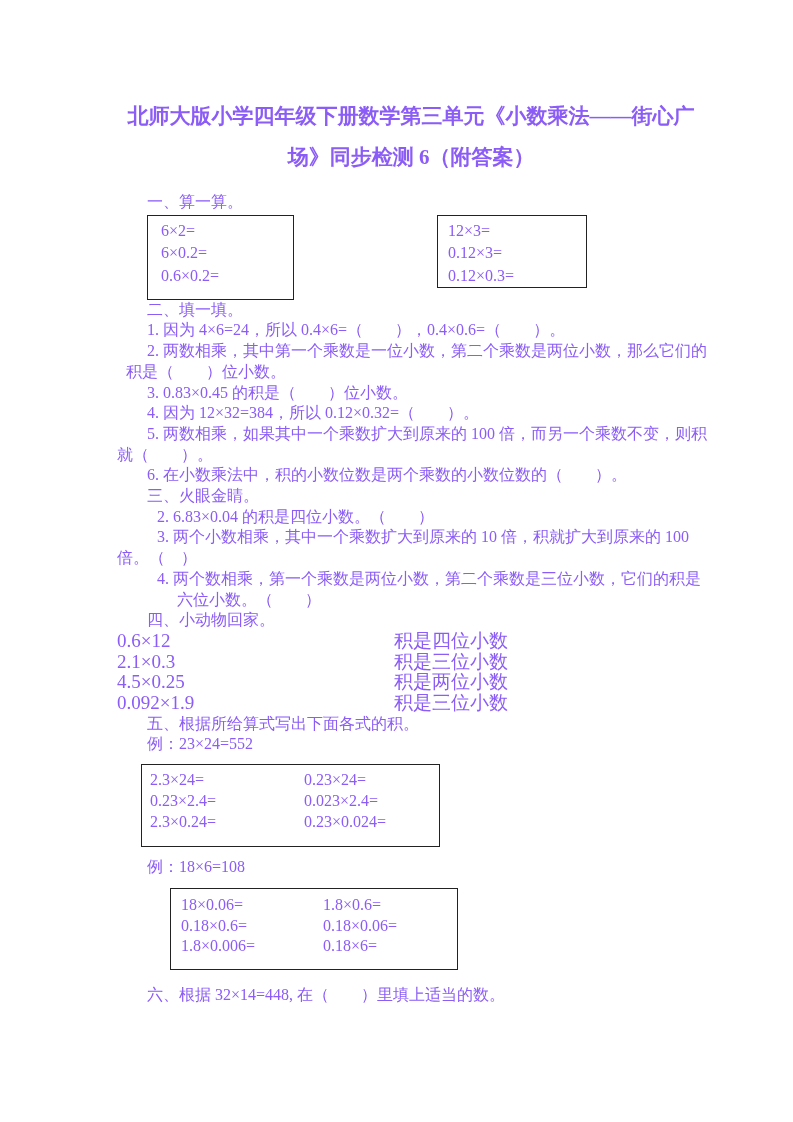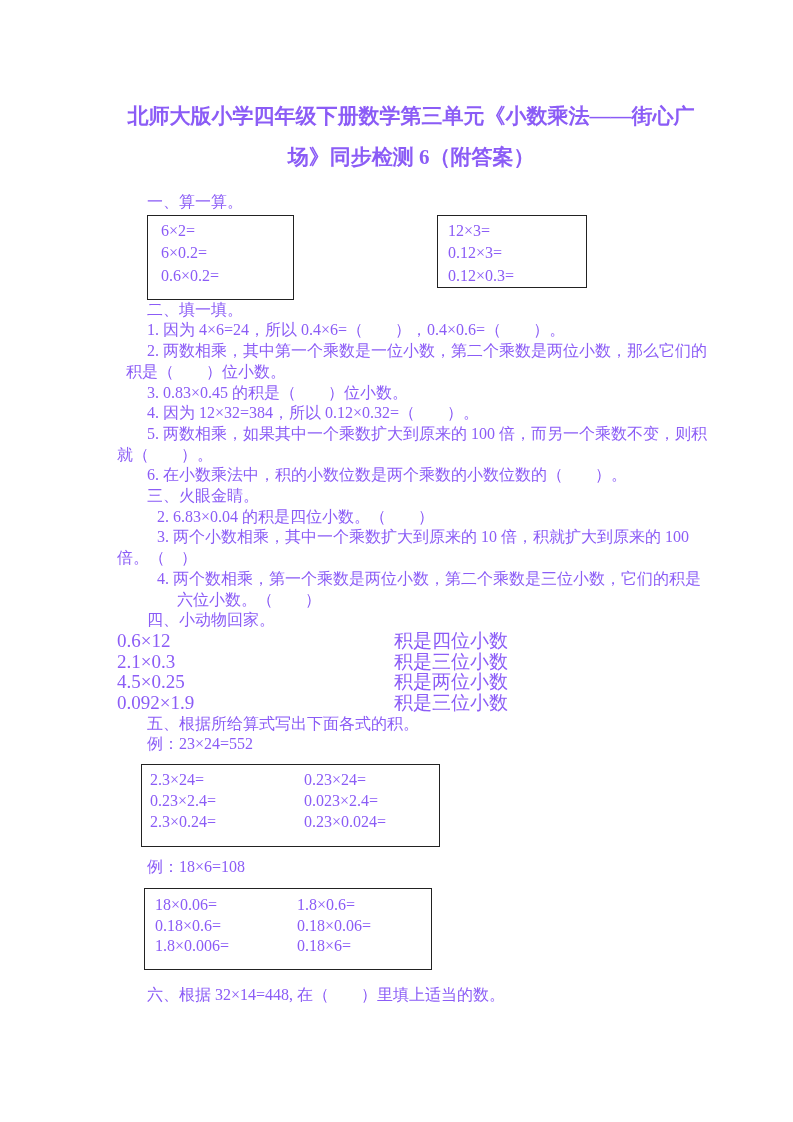--- a/index.html
+++ b/index.html
@@ -69,21 +69,21 @@
     font-size:16px;
   }
   .prodbox .brow{display:flex;line-height:20.7px;}
   .pbox-1{
     margin-left:24px;
     width:299px;height:83px;
     padding:5px 0 0 8px;
   }
   .pbox-1 .c1{width:154px;white-space:nowrap;}
   .pbox-2{
-    margin-left:27px;
+    margin-left:53px;
     width:288px;height:82px;
     padding:6px 0 0 10px;
   }
   .pbox-2 .c1{width:142px;white-space:nowrap;}
   .c2{white-space:nowrap;}
 </style>
 </head>
 <body>
 
 <div class="page">

